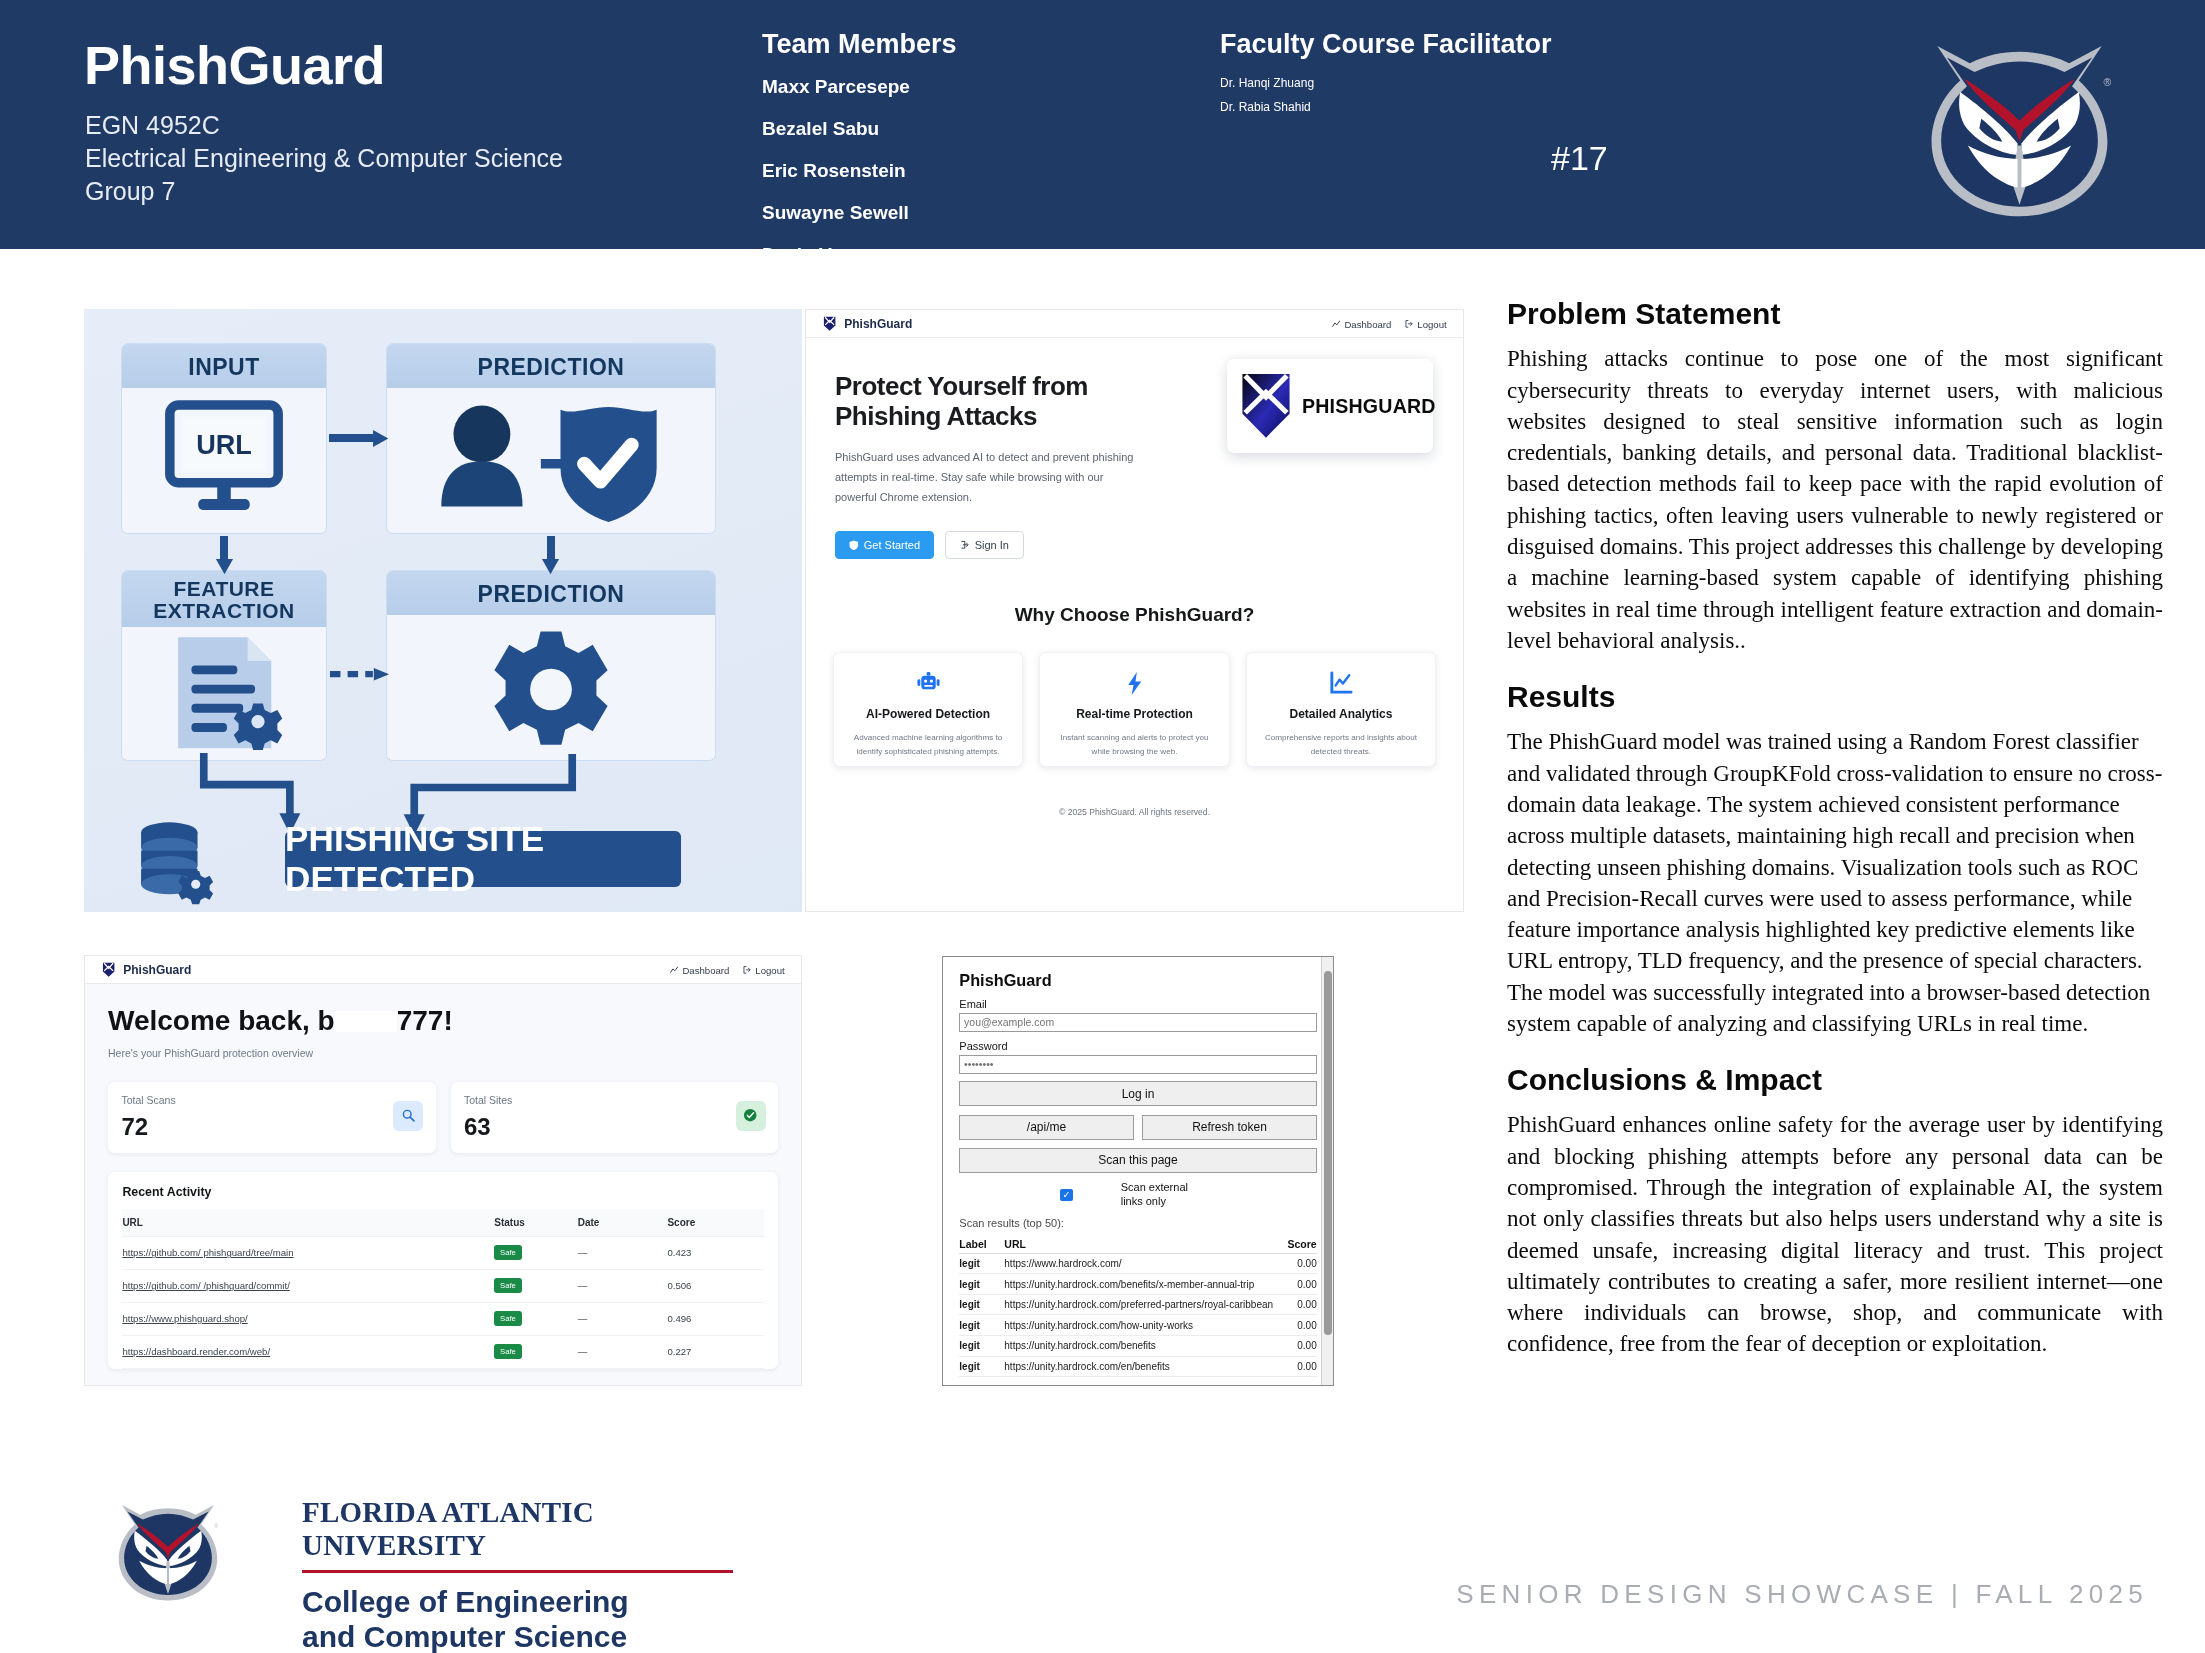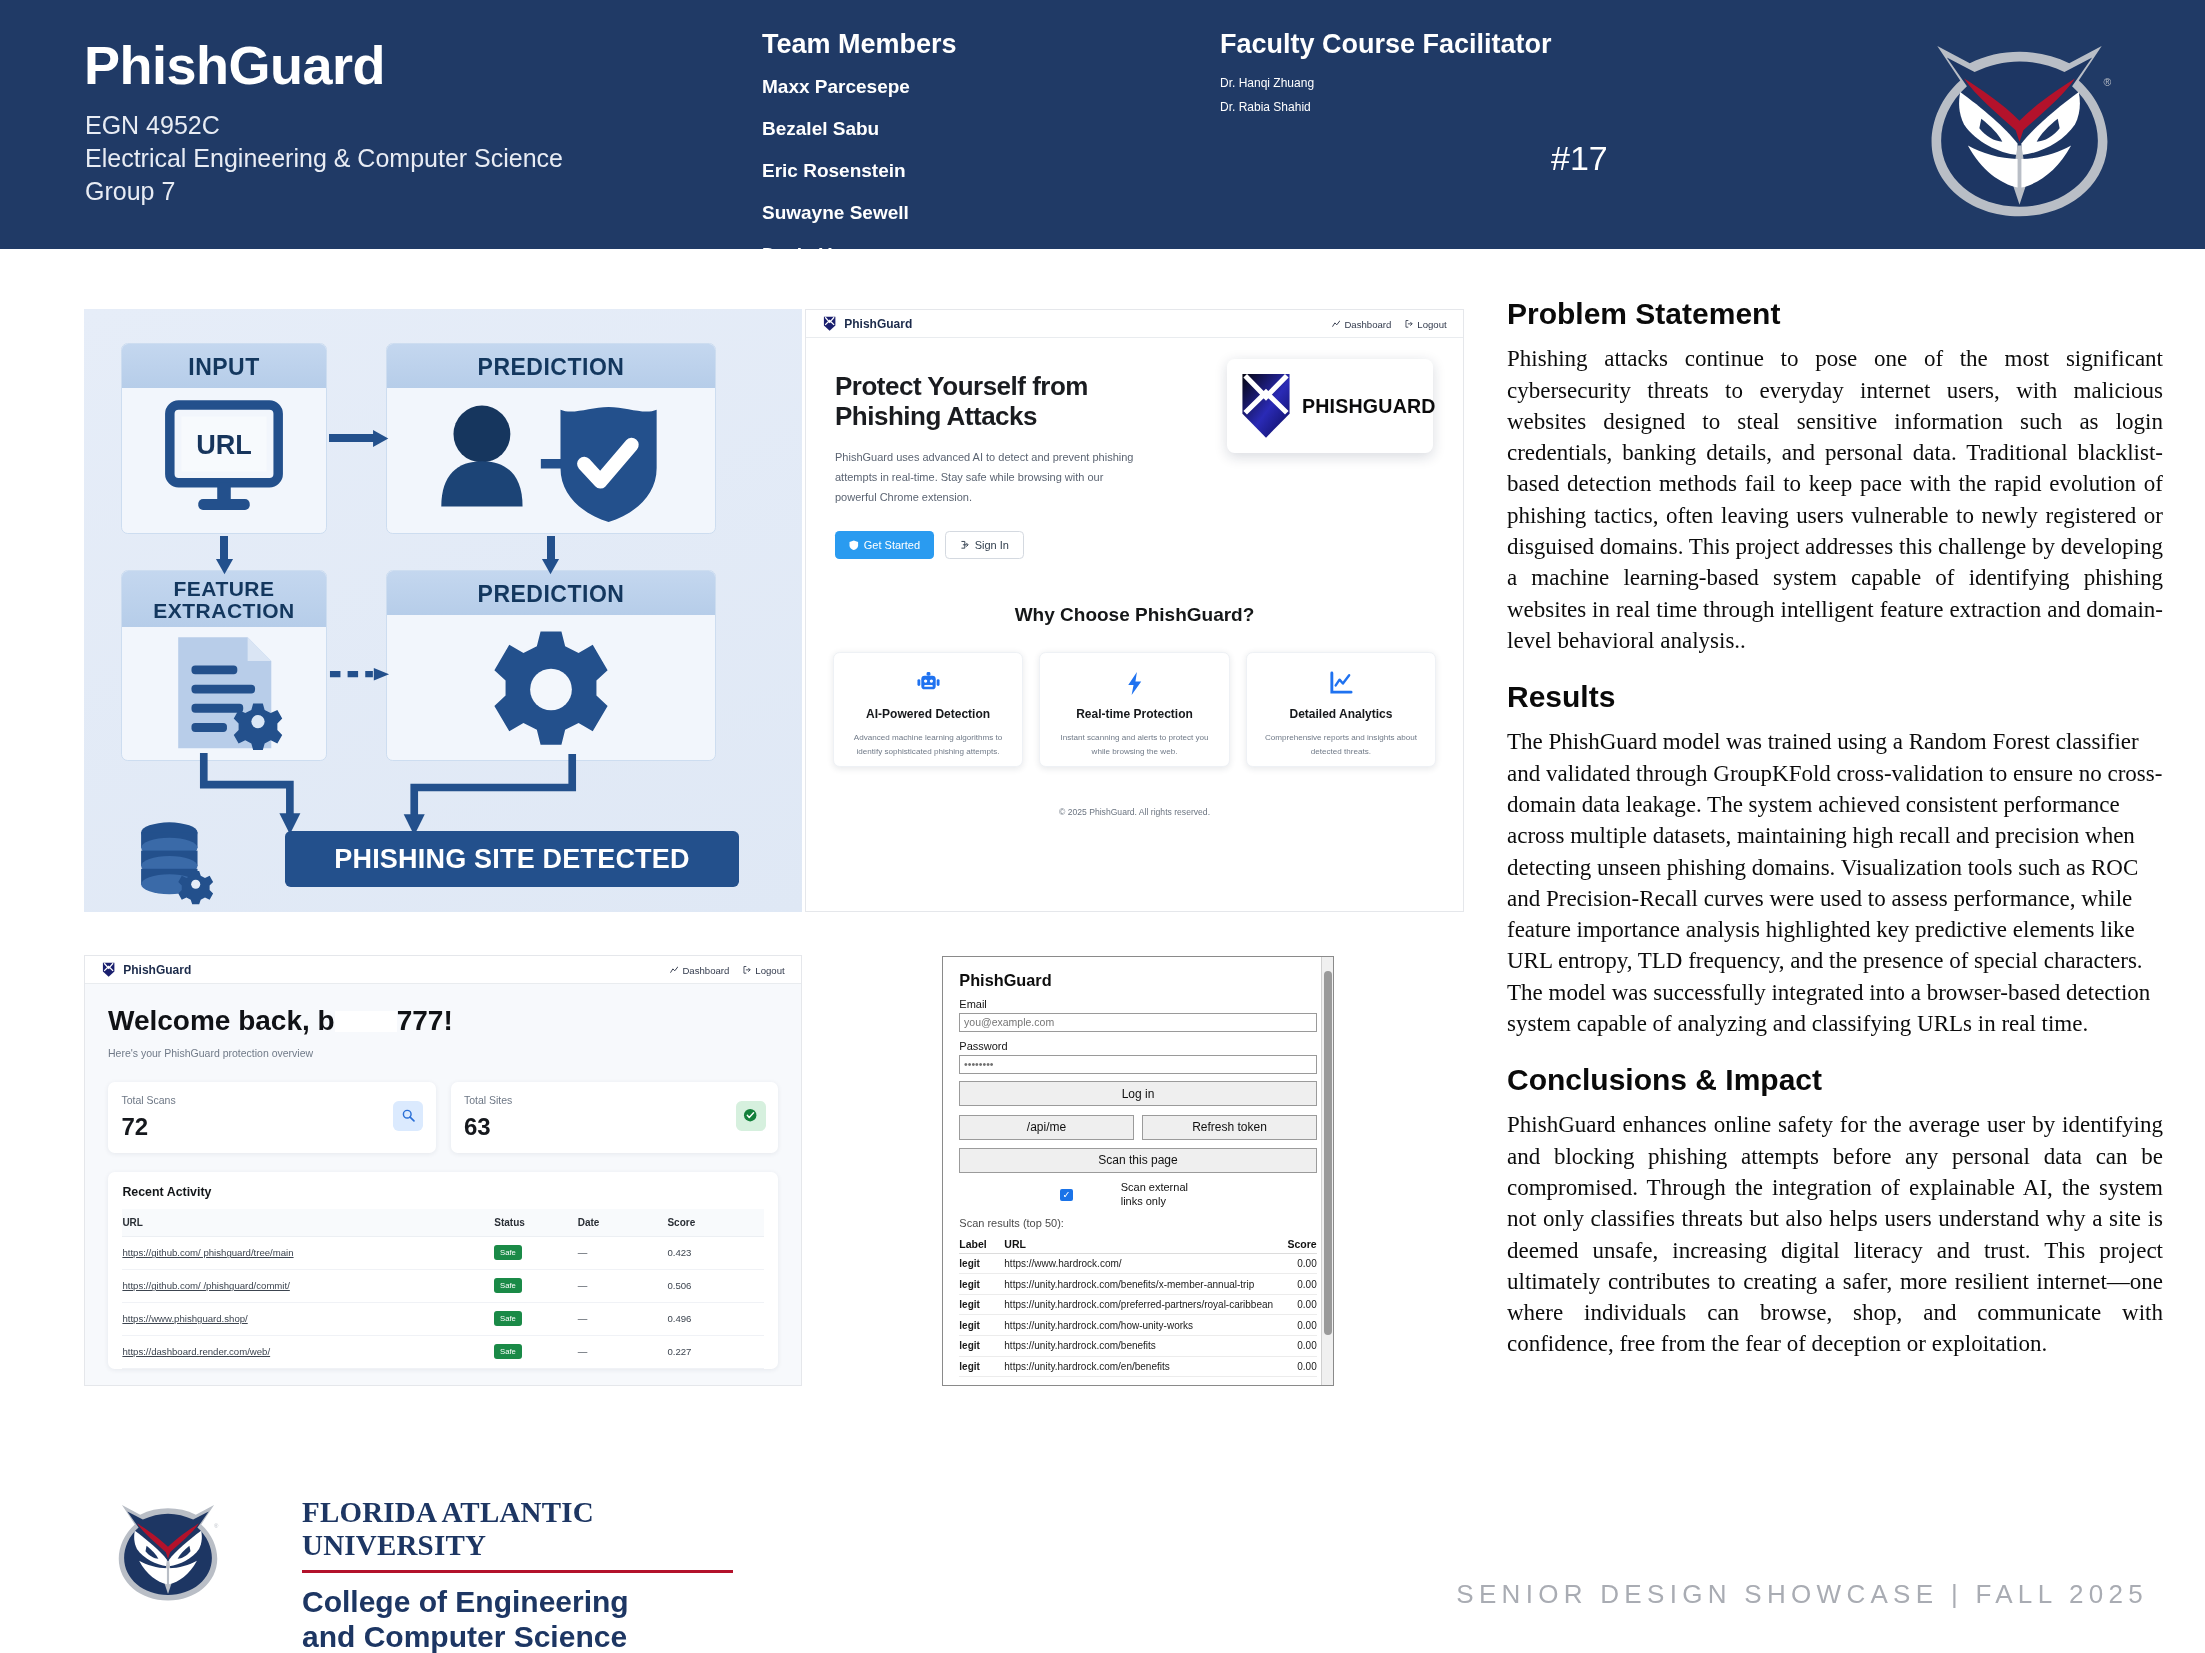--- a/index.html
+++ b/index.html
@@ -74,24 +74,24 @@
   }
   .dg-body { position: relative; height: calc(100% - 40px); }
   #dgb-input   { left: 37px;  top: 34px;  width: 206px; height: 191px; }
   #dgb-pred1   { left: 302px; top: 34px;  width: 330px; height: 191px; }
   #dgb-feat    { left: 37px;  top: 261px; width: 206px; height: 191px;}
   #dgb-pred2   { left: 302px; top: 261px; width: 330px; height: 191px;}
   #dgb-feat .dg-hd { padding: 6.7px 0 5.7px; font-size: 21px;}
   #dgb-feat .dg-body { height: calc(100% - 56px); }
   .detected-bar {
     position: absolute; left: 201px; top: 522px;
-    width: 454px; height: 56px;
+    width: 396px; height: 56px;
     background: #23508c; border-radius: 5.7px;
     display: flex; align-items: center; justify-content: center;
-    color: #ffffff; font-weight: 700; font-size: 27px; letter-spacing: 0.2px;
+    color: #ffffff; font-weight: 700; font-size: 35px; letter-spacing: 0.2px;
   }
   .arrow { position: absolute; background: #23508c; }
   .dg-db { position:absolute; left: 48px; top: 507px; width: 91px; height: 91px; }
 
   
   .shot {
     position: absolute;
     background: #ffffff;
     border: 0.5px solid #e5e7eb;
     overflow: hidden;

